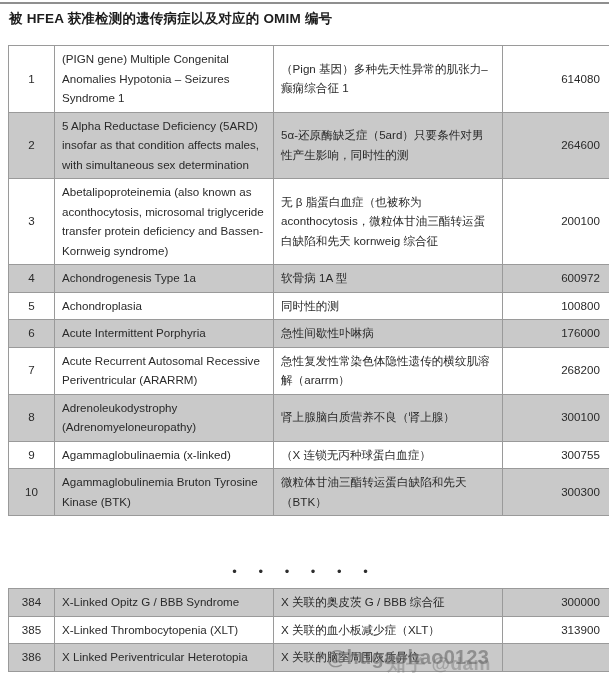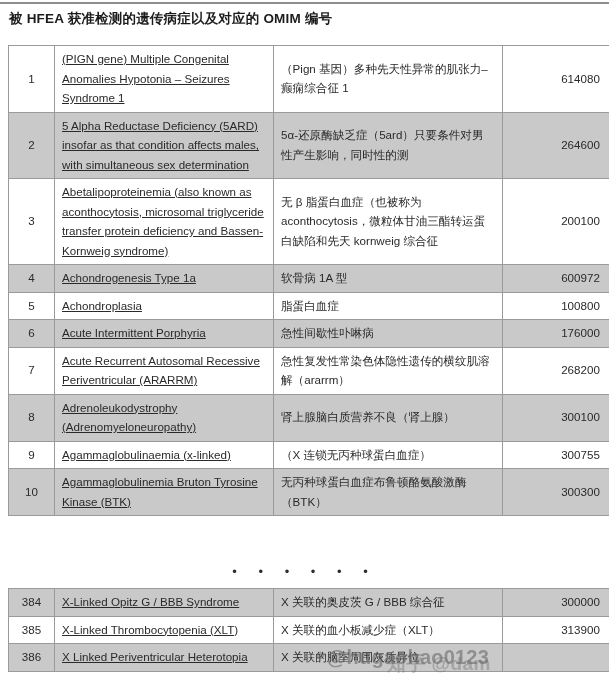--- a/index.html
+++ b/index.html
@@ -69,21 +69,20 @@
   }
   td.c-idx {
     width: 31px;
     text-align: center;
     padding-left: 2px;
     padding-right: 2px;
   }
   td.c-en {
     width: 204px;
     text-align: left;
-    text-decoration: underline;
   }
   td.c-zh {
     width: 214px;
     text-align: left;
     font-family: Liberation Sans, sans-serif;
     font-size: 11.4px;
   }
   td.c-omim {
     width: 141px;
     text-align: center;
@@ -178,21 +177,21 @@
         </tr>
         <tr class="shaded">
           <td class="c-idx">4</td>
           <td class="c-en">Achondrogenesis Type 1a</td>
           <td class="c-zh">软骨病 1A 型</td>
           <td class="c-omim">600972</td>
         </tr>
         <tr class="plain">
           <td class="c-idx">5</td>
           <td class="c-en">Achondroplasia</td>
-          <td class="c-zh">脂蛋白血症</td>
+          <td class="c-zh">同时性的测</td>
           <td class="c-omim">100800</td>
         </tr>
         <tr class="shaded">
           <td class="c-idx">6</td>
           <td class="c-en">Acute Intermittent Porphyria</td>
           <td class="c-zh">急性间歇性卟啉病</td>
           <td class="c-omim">176000</td>
         </tr>
         <tr class="plain">
           <td class="c-idx">7</td>
@@ -208,21 +207,21 @@
         </tr>
         <tr class="plain">
           <td class="c-idx">9</td>
           <td class="c-en">Agammaglobulinaemia (x-linked)</td>
           <td class="c-zh">（X 连锁无丙种球蛋白血症）</td>
           <td class="c-omim">300755</td>
         </tr>
         <tr class="shaded">
           <td class="c-idx">10</td>
           <td class="c-en">Agammaglobulinemia Bruton Tyrosine Kinase (BTK)</td>
-          <td class="c-zh">无丙种球蛋白血症布鲁顿酪氨酸激酶（BTK）</td>
+          <td class="c-zh">微粒体甘油三酯转运蛋白缺陷和先天（BTK）</td>
           <td class="c-omim">300300</td>
         </tr>
       </tbody>
   </table>
 
   <div class="ellipsis">• • • • • •</div>
 
   <table class="grid" id="table-bot">
     <tbody>
         <tr class="shaded">

